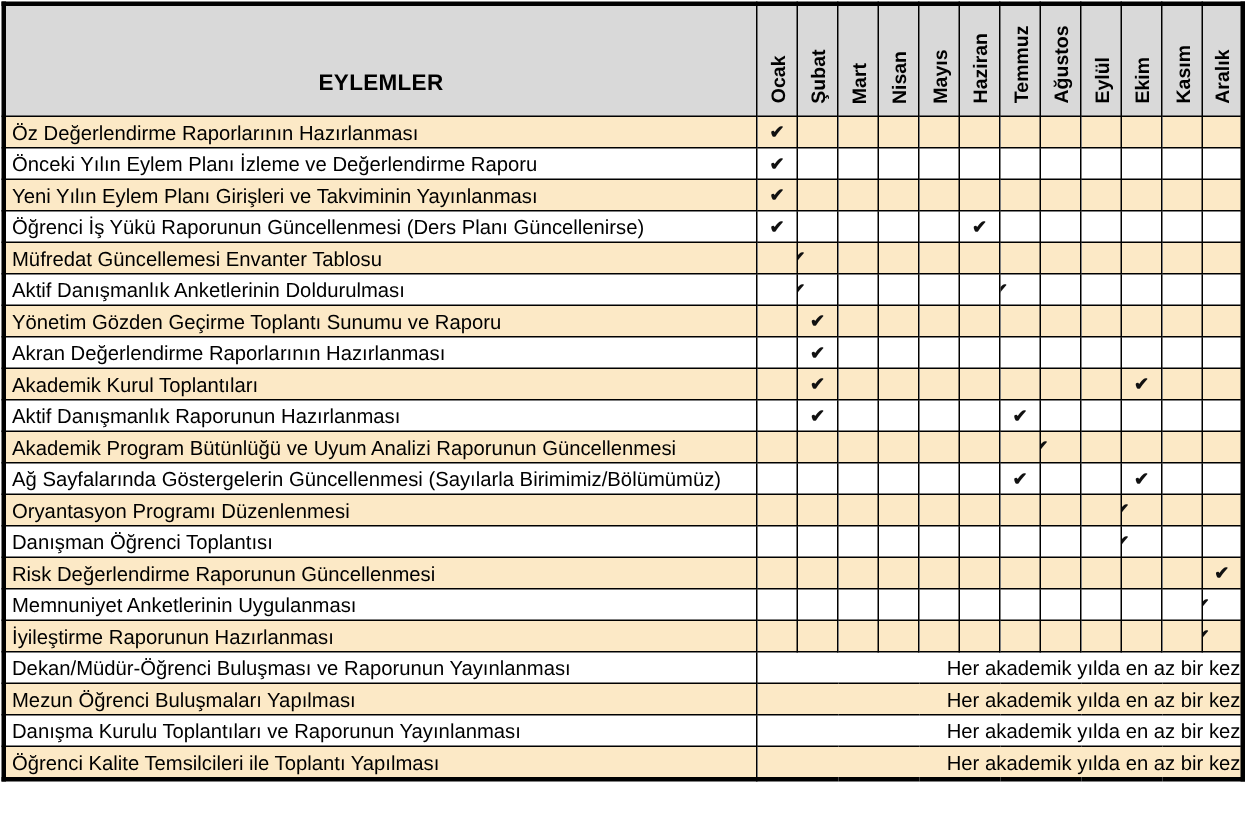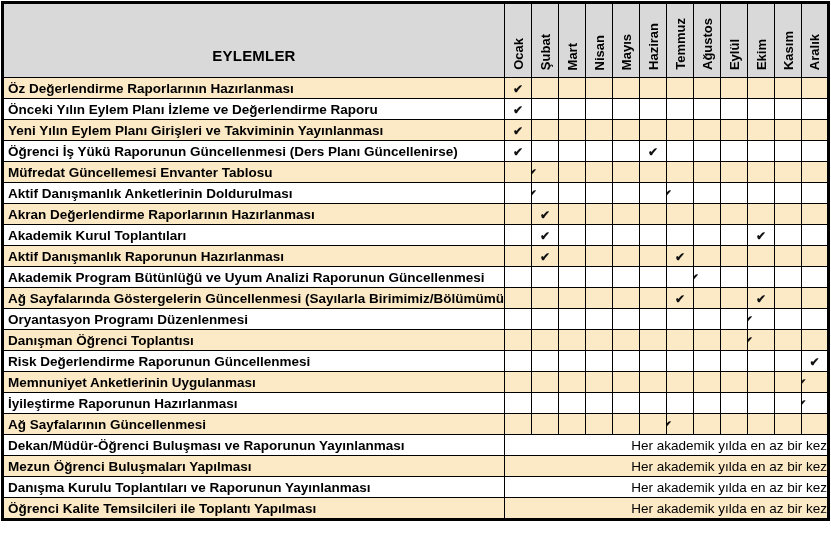--- a/index.html
+++ b/index.html
@@ -16,21 +16,21 @@
   table.cal, table.cal th, table.cal td{border:1px solid var(--border);}
   table.cal{border:3px solid var(--border);}
   thead th{background:var(--header-bg);height:60px;vertical-align:bottom;
            text-align:center;border-bottom:3px solid var(--border);}
   th.actions{font-size:15px;font-weight:bold;letter-spacing:.2px;
              padding:0 0 13px 0;border-right:2px solid var(--border);}
   th.month{padding:0 0 3px 0;}
   .vtext{display:inline-block;writing-mode:vertical-rl;transform:rotate(180deg);
          font-size:13px;font-weight:bold;line-height:1;white-space:nowrap;}
   tbody td{height:20px;overflow:hidden;}
-  td.label{padding:0 2px 0 4px;font-size:13.5px;font-weight:bold;
+  td.label{padding:0 2px 0 4px;font-size:13.5px;font-weight:normal;
            white-space:nowrap;border-right:2px solid var(--border);}
   td.month-cell{text-align:center;padding:0;}
   td.freq-cell{text-align:right;font-size:13.5px;font-weight:normal;padding:0;}
   tbody tr:nth-child(odd) td{background:var(--row-alt);}
   tbody tr:nth-child(even) td{background:#ffffff;}
   .check{display:inline-block;font-size:12px;font-weight:bold;color:var(--check);
          line-height:1;}
   .check.shift{position:relative;left:-13px;}
 </style>
 </head>
@@ -155,20 +155,35 @@
           <td class="month-cell"></td>
           <td class="month-cell"></td>
           <td class="month-cell"><span class="check shift">✔</span></td>
           <td class="month-cell"></td>
           <td class="month-cell"></td>
           <td class="month-cell"></td>
           <td class="month-cell"></td>
           <td class="month-cell"></td>
         </tr>
         <tr>
+          <td class="label">Yönetim Gözden Geçirme Toplantı Sunumu ve Raporu</td>
+          <td class="month-cell"></td>
+          <td class="month-cell"><span class="check">✔</span></td>
+          <td class="month-cell"></td>
+          <td class="month-cell"></td>
+          <td class="month-cell"></td>
+          <td class="month-cell"></td>
+          <td class="month-cell"></td>
+          <td class="month-cell"></td>
+          <td class="month-cell"></td>
+          <td class="month-cell"></td>
+          <td class="month-cell"></td>
+          <td class="month-cell"></td>
+        </tr>
+        <tr>
           <td class="label">Akran Değerlendirme Raporlarının Hazırlanması</td>
           <td class="month-cell"></td>
           <td class="month-cell"><span class="check">✔</span></td>
           <td class="month-cell"></td>
           <td class="month-cell"></td>
           <td class="month-cell"></td>
           <td class="month-cell"></td>
           <td class="month-cell"></td>
           <td class="month-cell"></td>
           <td class="month-cell"></td>
@@ -303,35 +318,20 @@
           <td class="month-cell"></td>
           <td class="month-cell"></td>
           <td class="month-cell"></td>
           <td class="month-cell"></td>
           <td class="month-cell"></td>
           <td class="month-cell"></td>
           <td class="month-cell"></td>
           <td class="month-cell"></td>
           <td class="month-cell"></td>
           <td class="month-cell"><span class="check shift">✔</span></td>
-        </tr>
-        <tr>
-          <td class="label">Ağ Sayfalarının Güncellenmesi</td>
-          <td class="month-cell"></td>
-          <td class="month-cell"></td>
-          <td class="month-cell"></td>
-          <td class="month-cell"></td>
-          <td class="month-cell"></td>
-          <td class="month-cell"></td>
-          <td class="month-cell"><span class="check shift">✔</span></td>
-          <td class="month-cell"></td>
-          <td class="month-cell"></td>
-          <td class="month-cell"></td>
-          <td class="month-cell"></td>
-          <td class="month-cell"></td>
         </tr>
         <tr>
           <td class="label">Dekan/Müdür-Öğrenci Buluşması ve Raporunun Yayınlanması</td>
           <td class="freq-cell" colspan="12">Her akademik yılda en az bir kez</td>
         </tr>
         <tr>
           <td class="label">Mezun Öğrenci Buluşmaları Yapılması</td>
           <td class="freq-cell" colspan="12">Her akademik yılda en az bir kez</td>
         </tr>
         <tr>

